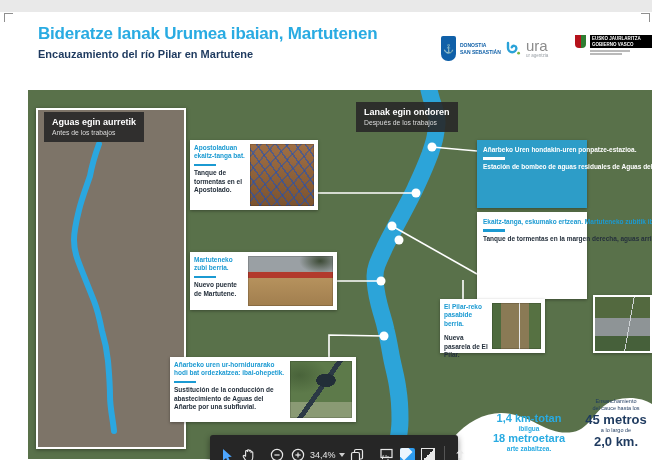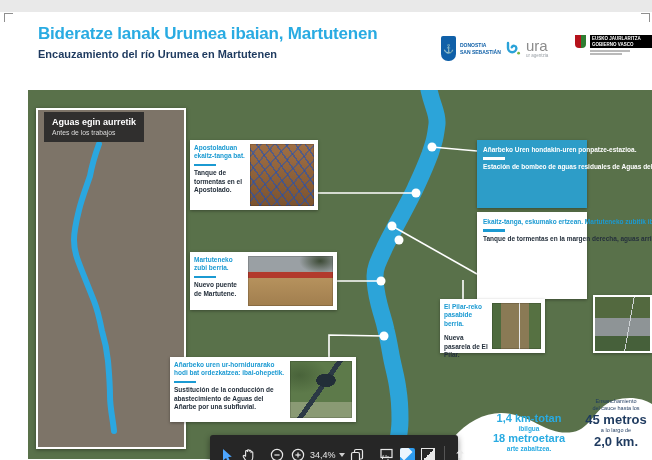--- a/index.html
+++ b/index.html
@@ -114,21 +114,21 @@
 <body>
 
 <div class="screen">
 
   <div class="corner tl"></div>
   <div class="corner tr"></div>
   <div class="corner br"></div>
   <div class="corner bl"></div>
 
   <div class="title-eu">Bideratze lanak Urumea ibaian, Martutenen</div>
-  <div class="title-es">Encauzamiento del río Urumea en Martutenen</div>
+  <div class="title-es">Encauzamiento del río Pilar en Martutene</div>
 
   <div class="logo logo-donostia">
     <div class="shield">⚓</div>
     <div class="dn-text">
       <div>DONOSTIA</div>
       <div>SAN SEBASTIÁN</div>
     </div>
   </div>
 
   <div class="logo logo-ura">
@@ -186,20 +186,24 @@
         <path d="M61,34 C57,45 54,55 52,66 C48,78 44,88 41,100 C38,112 36,120 36,130
                  C36,142 40,151 44,161 C48,171 52,181 56,191 C60,201 62,211 64,221
                  C67,231 69,241 70,251 C71,263 72,274 72,286 C72,298 75,310 76,321" fill="none" stroke="#2aa7e0" stroke-width="6" stroke-linecap="round"></path>
       </svg>
       <div class="dark-label" style="left:6px;top:2px;">
         <div class="l1">Aguas egin aurretik</div>
         <div class="l2">Antes de los trabajos</div>
       </div>
     </div>
 
+    <div class="dark-label" style="left:328px;top:12px;">
+      <div class="l1">Lanak egin ondoren</div>
+      <div class="l2">Después de los trabajos</div>
+    </div>
 
     <div class="card" style="left:162px;top:50px;width:128px;height:70px;">
       <div class="txt" style="width:52px;">
         <div class="c-eu">Apostoladuan ekaitz-tanga bat.</div>
         <div class="c-div"></div>
         <div class="c-es">Tanque de tormentas en el Apostolado.</div>
       </div>
       <div class="photo photo-apostolado"></div>
     </div>
 

